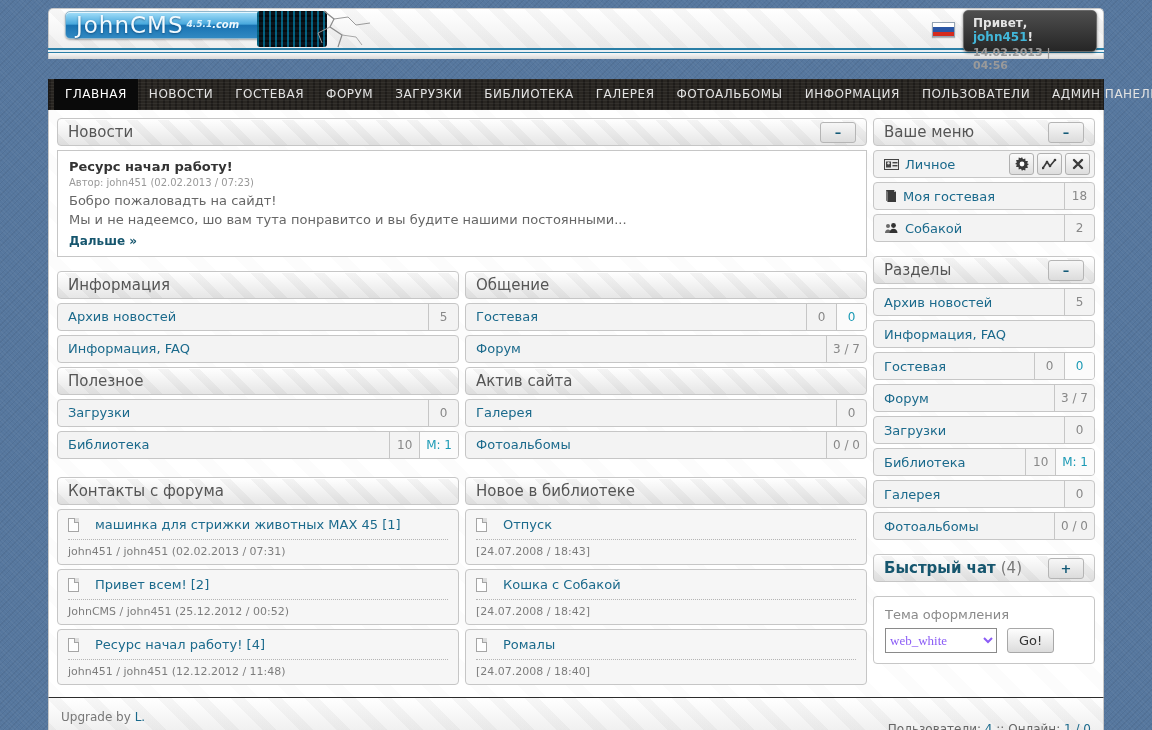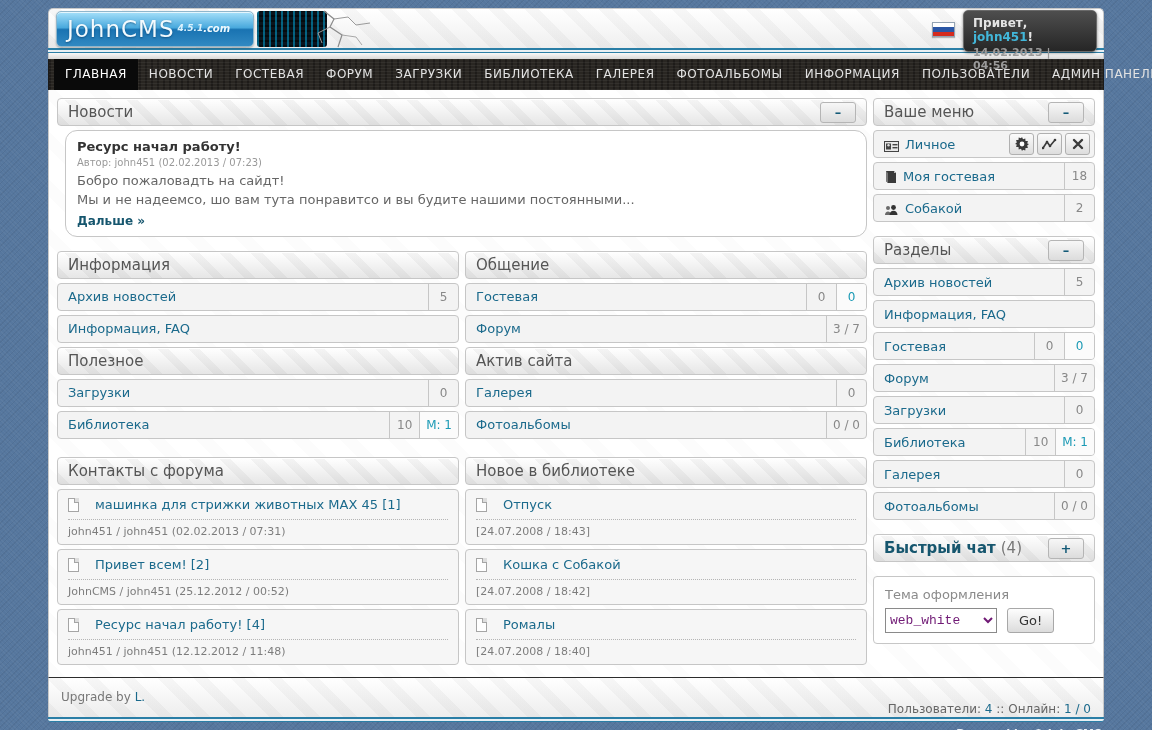--- a/index.html
+++ b/index.html
@@ -21,21 +21,21 @@
     height: 40px; position: relative;
     border-radius: 5px 5px 0 0;
     background: linear-gradient(#ffffff, #f1f1f1);
     background-image: repeating-linear-gradient(45deg, rgba(0,0,0,.03) 0 10px, transparent 10px 26px), linear-gradient(#ffffff, #efefef);
     border: 1px solid #c9c9c9; border-bottom: none;
   }
   .dline { height: 5px; background: #e8eff3; border-top: 2px solid #2a7ea6; border-bottom: 1px solid #2a7ea6; }
   .substrip { height: 6px; background: linear-gradient(#f8f8f8, #d8d8d8); border-left:1px solid #c9c9c9; border-right:1px solid #c9c9c9; }
 
   .logo {
-    position: absolute; left: 7px; top: 2px; height: 36px; width: 198px;
+    position: absolute; left: 16px; top: 2px; height: 28px; width: 198px;
     border-radius: 5px; display: flex; align-items: center; padding: 0 10px;
     background: linear-gradient(180deg, #a6e0fa 0%, #49a9dd 46%, #1973b2 52%, #3189c2 100%);
     border: 1px solid #8fb6cc; box-shadow: inset 0 1px 0 rgba(255,255,255,.7), 0 1px 2px rgba(0,0,0,.3);
     cursor: pointer;
   }
   .logo-title { color: #f2fafe; font-size: 23px; letter-spacing: 1px; text-shadow: 0 1px 2px rgba(4,50,90,.55); }
   .logo-side { display: flex; flex-direction: row; margin-left: 3px; line-height: 1; }
   .logo-ver { color: #d9f1fd; font-size: 9px; font-weight: bold; margin-bottom: 2px; }
   .logo-tld { color: #eef8fd; font-size: 10px; font-weight: bold; }
   .matrix {
@@ -60,21 +60,21 @@
   .greet .l1 { font-size: 12px; font-weight: bold; }
   .greet .uname { color: #42b7da; }
   .greet .l2 { font-size: 11px; font-weight: bold; color: #9a9a9a; margin-top: 2px; }
 
   
   .nav {
     height: 31px; display: flex; align-items: stretch; padding: 0 5px;
     background-color: #292622;
     background-image: repeating-linear-gradient(0deg, rgba(255,255,255,.05) 0 1px, transparent 1px 3px),
                       repeating-linear-gradient(90deg, rgba(0,0,0,.28) 0 2px, transparent 2px 6px);
-    border-left: 1px solid #1a1a1a; border-right: 1px solid #1a1a1a;
+    border-left: 1px solid #1a1a1a; border-right: 1px solid #1a1a1a; margin-top: 20px;
   }
   .nav-item {
     padding: 0 11px; line-height: 31px; color: #e2e2e2; font-size: 12px; letter-spacing: .5px;
     white-space: nowrap;
   }
   .nav-item.active { background: #0a0a0a; color: #fff; }
   .nav-spacer { flex: 1; }
   .phone-btn { align-self: center; margin-right: 6px; cursor: pointer; }
   .phone { width: 17px; height: 26px; background: #fdfdfd; border-radius: 3px; position: relative; }
   .phone::before { content:""; position: absolute; left: 3px; right: 3px; top: 4px; bottom: 7px; background: #15171a; border-radius: 1px; }
@@ -104,29 +104,29 @@
   .toggle {
     margin-left: auto; width: 36px; height: 21px; flex: none;
     background: linear-gradient(#f7f7f7, #dcdcdc); border: 1px solid #b5b5b5; border-radius: 3px;
     color: #135a77; text-align: center; line-height: 19px; font-weight: bold; font-size: 13px; cursor: pointer;
   }
 
   .mrow {
     height: 28px; border: 1px solid #c6c6c6; border-radius: 4px; background: #f3f3f3;
     display: flex; align-items: center; margin-bottom: 4px; overflow: hidden;
   }
-  .mrow .lbl { padding: 0 10px; color: #1b6a8c; flex: 1; display: flex; align-items: flex-end; gap: 6px; min-width: 0; white-space: nowrap; }
+  .mrow .lbl { padding: 0 10px; color: #1b6a8c; flex: 1; display: flex; align-items: center; gap: 6px; min-width: 0; white-space: nowrap; }
   .cnt {
     border-left: 1px solid #c6c6c6; min-width: 30px; padding: 0 6px; height: 100%; flex: none;
     display: flex; align-items: center; justify-content: center; color: #888; font-size: 12px;
   }
   .cnt.cyan { color: #1b9ab5; background: #fbfbfb; }
 
   
-  .news-body { border: 1px solid #c6c6c6; border-radius: 12px; background: #fff; padding: 8px 11px; margin-left: 8px; }
+  .news-body { border: 1px solid #c6c6c6; border-radius: 0; background: #fff; padding: 8px 11px; }
   .news-title { font-weight: bold; color: #333; margin-bottom: 3px; }
   .news-meta { font-size: 10px; color: #999; margin-bottom: 4px; }
   .news-text { color: #666; line-height: 1.45; }
   .more-link { color: #16566e; font-weight: bold; font-size: 12px; display: inline-block; margin-top: 4px; }
 
   
   .fitem { border: 1px solid #c6c6c6; border-radius: 4px; background: #f6f6f6; padding: 7px 10px 6px; margin-bottom: 4px; }
   .fitem .t { display: flex; align-items: flex-end; gap: 16px; padding-bottom: 7px; border-bottom: 1px dotted #b5b5b5; }
   .fitem .t a { color: #1b6a8c; white-space: nowrap; overflow: hidden; text-overflow: ellipsis; }
   .fitem .m { padding-top: 5px; color: #7d7d7d; font-size: 11px; }
@@ -138,21 +138,21 @@
     width: 25px; height: 22px; flex: none; margin-right: 3px; cursor: pointer;
     background: linear-gradient(#fbfbfb, #ddd); border: 1px solid #b0b0b0; border-radius: 3px;
     display: flex; align-items: center; justify-content: center;
   }
   .micon { flex: none; display: inline-flex; }
 
   
   .panel { border: 1px solid #c6c6c6; border-radius: 4px; background: #fff; padding: 10px 11px; margin-top: 14px; }
   .panel .plabel { color: #8b8b8b; margin-bottom: 6px; }
   .panel .prow { display: flex; gap: 10px; align-items: center; }
-  .panel select { width: 112px; height: 25px; border: 1px solid #8a8a8a; background: #fff; color: #701a75; font-size: 13px; font-family: Liberation Mono, monospace; }
+  .panel select { width: 112px; height: 25px; border: 1px solid #8a8a8a; background: #fff; color: #8b5cf6; font-size: 13px; font-family: Liberation Serif, serif; }
   .go-btn { height: 25px; padding: 0 11px; border: 1px solid #a8a8a8; border-radius: 3px; background: linear-gradient(#fdfdfd, #dcdcdc); color: #333; font-size: 13px; font-family: inherit; cursor: pointer; }
 
   
   .footer {
     height: 40px; display: flex; align-items: center; padding: 0 12px;
     background-image: repeating-linear-gradient(45deg, rgba(0,0,0,.03) 0 10px, transparent 10px 26px), linear-gradient(#ffffff, #ededed);
     border: 1px solid #c9c9c9; border-bottom: none; border-top: 1px solid #2c2c2c;
     color: #777; font-size: 12px;
   }
   .footer a { color: #1b6a8c; }

